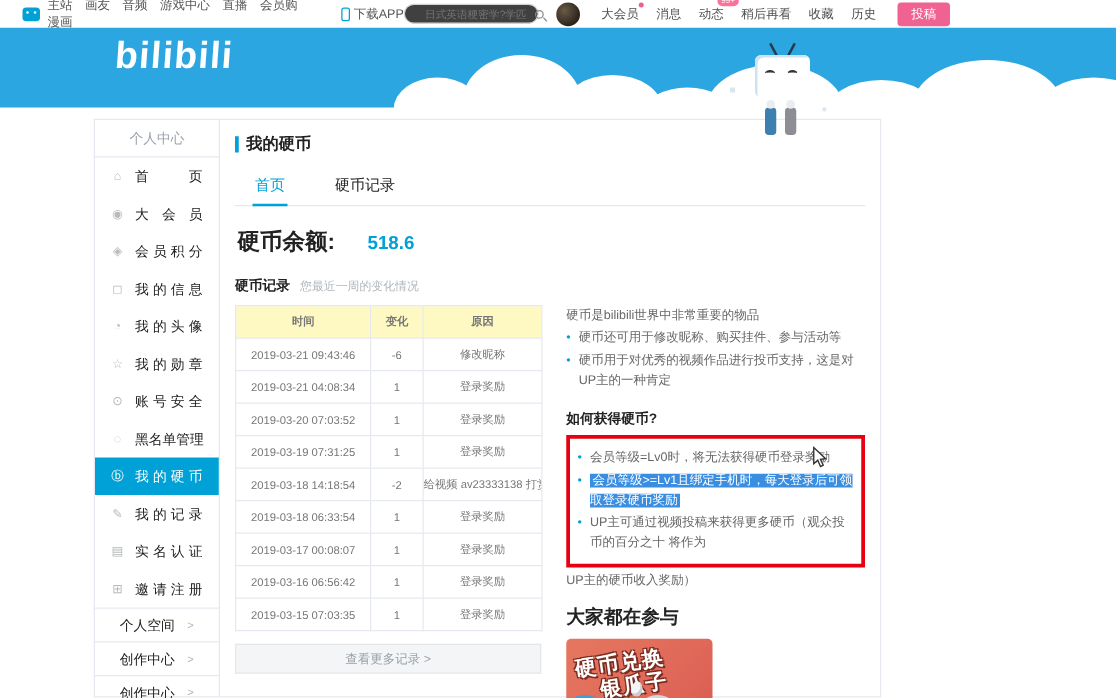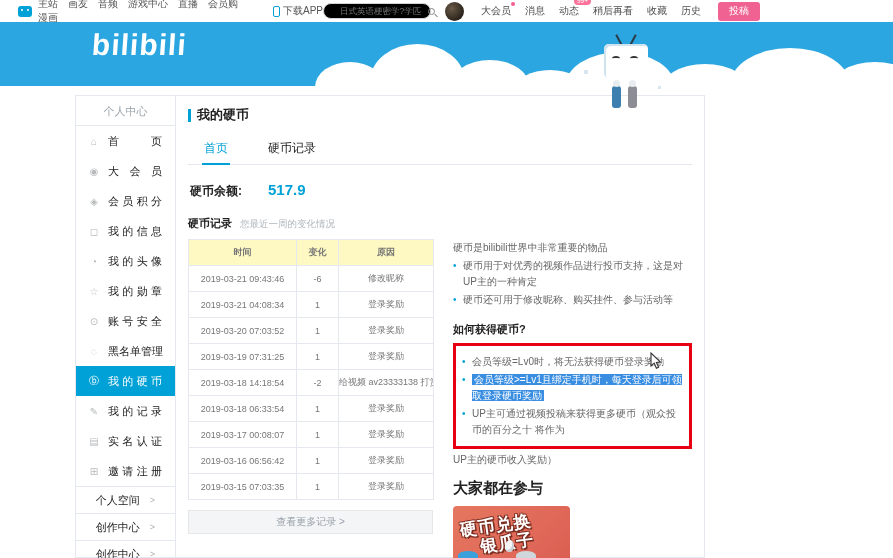--- a/index.html
+++ b/index.html
@@ -11,21 +11,21 @@
   }
   
   .topbar{ position:absolute; top:0; left:0; width:893px; height:22px; background:#fff;
     display:flex; align-items:center; padding:0 133px 0 18px; font-size:10px; color:#555; z-index:5;}
   .tv-ico{ width:14px; height:11px; background:var(--accent); border-radius:3px; position:relative; margin-right:6px; flex:none;}
   .tv-ico::before{ content:""; position:absolute; left:3px; top:3px; width:2px; height:2px; background:#fff; border-radius:50%; box-shadow:6px 0 0 #fff;}
   .nav-item{ margin-right:10px; white-space:nowrap; cursor:pointer;}
   .dl-app{ display:flex; align-items:center; gap:3px; margin-left:6px; white-space:nowrap; cursor:pointer;}
   .phone-ico{ width:7px; height:11px; border:1px solid var(--accent); border-radius:2px; display:inline-block;}
   .searchbox{ margin-left:auto; width:108px; height:16px; border:1px solid #d3d3d3; border-radius:9px;
-    display:flex; align-items:center; padding:0 16px; gap:4px; background:#000000;}
+    display:flex; align-items:center; padding:0 16px; gap:4px; background:#404040;}
   .searchbox input{ border:none; outline:none; width:84px; font-size:8.5px; color:#999; background:transparent;}
   .mag{ width:7px; height:7px; border:1.3px solid #888; border-radius:50%; position:relative; flex:none;}
   .mag::after{ content:""; position:absolute; width:4px; height:1.3px; background:#888; transform:rotate(45deg); left:5px; top:6px;}
   .avatar{ width:19px; height:19px; border-radius:50%; margin:0 10px 0 14px; flex:none; cursor:pointer;
     background:radial-gradient(circle at 35% 35%, #6a5a48, #2b241c 70%);}
   .right-item{ margin:0 7px; position:relative; white-space:nowrap; cursor:pointer; color:#505050;}
   .right-item .dot{ position:absolute; top:-2px; right:-4px; width:4px; height:4px; background:#f25d8e; border-radius:50%;}
   .right-item .badge{ position:absolute; top:-7px; right:-12px; background:var(--pink); color:#fff;
     font-size:6.5px; line-height:8px; padding:0 3px; border-radius:5px;}
   .submit-btn{ margin-left:10px; width:42px; height:19px; background:#f06292; color:#fff; border:none;
@@ -65,21 +65,21 @@
   .side-link .chev{ color:#b0b0b0; font-size:9px;}
   
   .content{ flex:1; padding:10px 12px 0 12px; position:relative;}
   .page-title{ display:flex; align-items:center; gap:6px; font-size:13px; font-weight:bold;}
   .blue-bar{ width:3px; height:13px; background:var(--accent);}
   .tabs{ display:flex; gap:36px; margin-top:10px; border-bottom:1px solid var(--line); padding:0 0 0 14px; font-size:12px;}
   .tab{ padding:6px 2px 7px; cursor:pointer; position:relative;}
   .tab.active{ color:var(--accent);}
   .tab.active::after{ content:""; position:absolute; left:0; right:0; bottom:-1px; height:2px; background:var(--accent);}
   .balance{ margin:16px 0 0 2px; display:flex; align-items:baseline;}
-  .balance .bl{ font-size:12px; font-weight:bold;}
+  .balance .bl{ font-size:18px; font-weight:bold;}
   .balance .bv{ font-size:15px; font-weight:bold; color:var(--accent); margin-left:26px;}
   .cols{ display:flex; gap:20px; margin-top:16px;}
   .lcol{ width:245px; flex:none;}
   .rcol{ flex:1; position:relative; font-size:10px; color:var(--txt);}
   .rec-cap{ display:flex; align-items:baseline; gap:8px;}
   .rec-cap .t{ font-size:11px; font-weight:bold; color:#222;}
   .rec-cap .s{ font-size:9.5px; color:#b0b6bb;}
   table.coin{ width:100%; border-collapse:collapse; margin-top:8px; table-layout:fixed;}
   table.coin th{ background:#fef9c3; font-weight:bold; color:#777;}
   table.coin th, table.coin td{ border:1px solid var(--line); height:26px; font-size:9px;
@@ -239,21 +239,21 @@
       <span>我的硬币</span>
     </div>
 
     <div class="tabs" id="tabs">
         <div class="tab active">首页</div>
         <div class="tab">硬币记录</div>
       </div>
 
     <div class="balance">
       <span class="bl">硬币余额:</span>
-      <span class="bv">517.9</span>
+      <span class="bv">518.6</span>
     </div>
 
     <div class="cols">
       <div class="lcol">
         <div class="rec-cap">
           <span class="t">硬币记录</span>
           <span class="s">您最近一周的变化情况</span>
         </div>
         <table class="coin">
           <colgroup>
@@ -315,22 +315,22 @@
                 <td>登录奖励</td>
               </tr>
             </tbody>
         </table>
         <button class="more-btn">查看更多记录 &gt;</button>
       </div>
 
       <div class="rcol">
         <div class="intro">硬币是bilibili世界中非常重要的物品</div>
         <ul class="blts" id="usage-list">
+            <li>硬币还可用于修改昵称、购买挂件、参与活动等</li>
             <li>硬币用于对优秀的视频作品进行投币支持，这是对UP主的一种肯定</li>
-            <li>硬币还可用于修改昵称、购买挂件、参与活动等</li>
           </ul>
 
         <div class="earn-title">如何获得硬币?</div>
         <div class="red-box">
           <ul class="blts" id="earn-list">
               <li><span>会员等级=Lv0时，将无法获得硬币登录奖励</span></li>
               <li><span class="hl">会员等级&gt;=Lv1且绑定手机时，每天登录后可领取登录硬币奖励</span></li>
               <li><span>UP主可通过视频投稿来获得更多硬币（观众投币的百分之十 将作为</span></li>
             </ul>
         </div>

